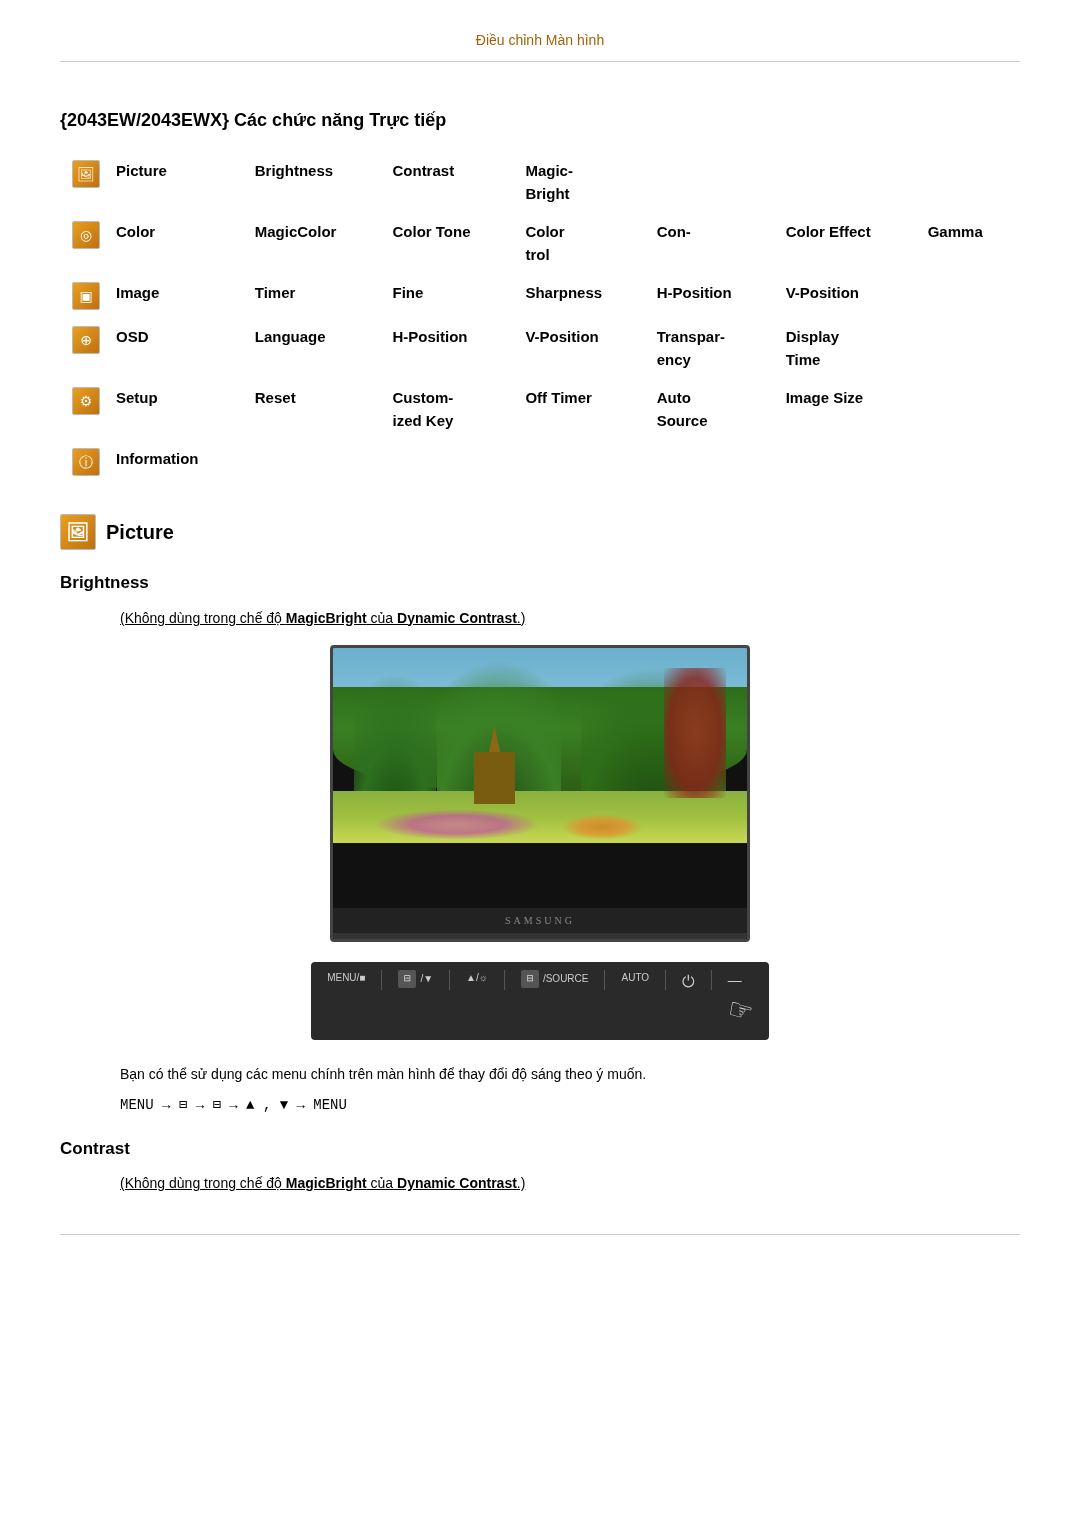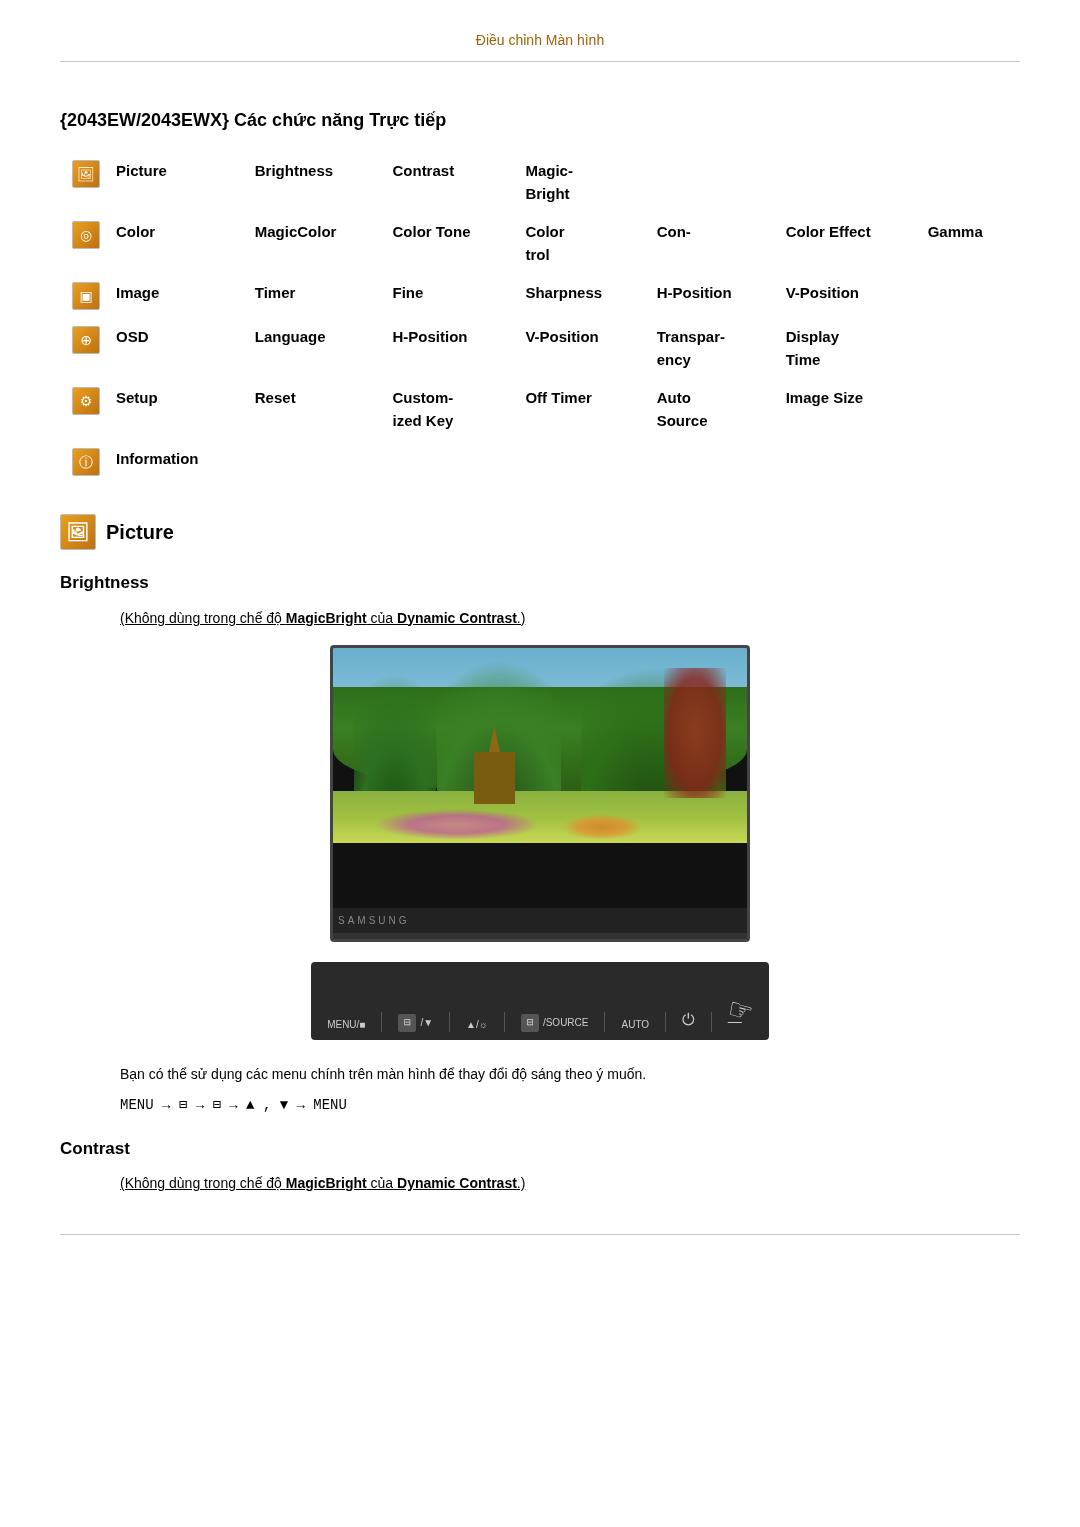--- a/index.html
+++ b/index.html
@@ -117,21 +117,21 @@
       display: flex;
       justify-content: center;
       margin-bottom: 24px;
     }
 
     .control-panel {
       background: #2a2a2a;
       border-radius: 4px;
       padding: 8px 16px;
       display: flex;
-      align-items: flex-end;
+      align-items: flex-start;
       gap: 16px;
       min-width: 440px;
     }
 
     .ctrl-group {
       display: flex;
       align-items: center;
       gap: 4px;
     }
 
@@ -306,21 +306,21 @@
             <div style="position:absolute; top:64%; left:55%; width:20%; height:10%; background: radial-gradient(ellipse, #d08020 0%, #e09030 40%, transparent 70%); opacity:0.8;"></div>
 
             <div style="position:absolute; top:30%; left:35%; width:8%; height:30%; background: #8b6914; clip-path: polygon(50% 0%, 100% 100%, 0% 100%);"></div>
             <div style="position:absolute; top:40%; left:34%; width:10%; height:20%; background: #7a5c10;"></div>
 
             <div style="position:absolute; bottom:0; left:0; width:100%; height:12%; background: #111;"></div>
 
             <div style="position:absolute; top:8%; right:5%; width:15%; height:50%; background: radial-gradient(ellipse, #a03020 0%, #8a2018 60%, transparent 100%); opacity:0.8;"></div>
           </div>
 
-          <div style="background:#222; color:#888; font-size:10px; padding:5px; letter-spacing:3px; font-family: Liberation Sans, sans-serif;">
+          <div style="background:#222; color:#888; text-align:center; font-size:10px; padding:5px; letter-spacing:3px; font-family: Liberation Serif, serif;">
             SAMSUNG
           </div>
 
           <div style="background:#333; height:6px;"></div>
         </div>
       </div>
 
       <div class="control-panel-container">
         <div class="control-panel">
 

